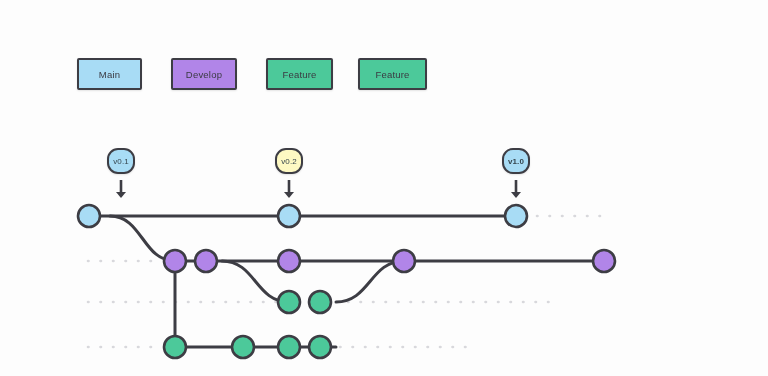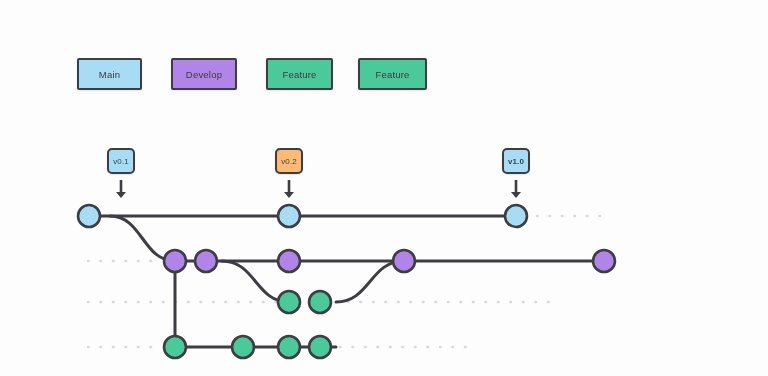--- a/index.html
+++ b/index.html
@@ -31,21 +31,21 @@
     justify-content: center;
     font-size: 9.5px;
     color: #3a3a42;
     letter-spacing: 0.2px;
     box-shadow: 0 1px 2px rgba(0,0,0,0.10);
   }
   .tag-box {
     position: absolute;
     box-sizing: border-box;
     border: 2.5px solid #3d3d44;
-    border-radius: 5px;
+    border-radius: 11px;
     display: flex;
     align-items: center;
     justify-content: center;
     font-size: 8px;
     color: #35454d;
     letter-spacing: 0.1px;
     box-shadow: 0 1px 2px rgba(0,0,0,0.10);
   }
   svg.graph-layer {
     position: absolute;
@@ -86,21 +86,21 @@
           <polygon points="284,188 294,188 289,194" fill="#3d3d44"></polygon>
         </g>
         <g>
           <line x1="516" y1="176" x2="516" y2="188" stroke="#3d3d44" stroke-width="2.6"></line>
           <polygon points="511,188 521,188 516,194" fill="#3d3d44"></polygon>
         </g>
       </svg>
       <div class="tag-box" style="left: 107px; top: 144px; width: 28px; height: 26px; background: rgb(168, 220, 245);">
         <span>v0.1</span>
       </div>
-      <div class="tag-box" style="left: 275px; top: 144px; width: 28px; height: 26px; background: #fdba74;">
+      <div class="tag-box" style="left: 275px; top: 144px; width: 28px; height: 26px; background: #fef9c3;">
         <span>v0.2</span>
       </div>
       <div class="tag-box" style="left: 502px; top: 144px; width: 28px; height: 26px; background: rgb(168, 220, 245); font-weight: bold;">
         <span>v1.0</span>
       </div>
     </div>
 
   <svg class="graph-layer" id="graph" viewBox="0 0 768 376" xmlns="http://www.w3.org/2000/svg">
       <line x1="537" y1="212" x2="600" y2="212" stroke="#d8d8dc" stroke-width="2.6" stroke-linecap="round" stroke-dasharray="0.5 12"></line>
       <line x1="88" y1="257" x2="160" y2="257" stroke="#d8d8dc" stroke-width="2.6" stroke-linecap="round" stroke-dasharray="0.5 12"></line>

